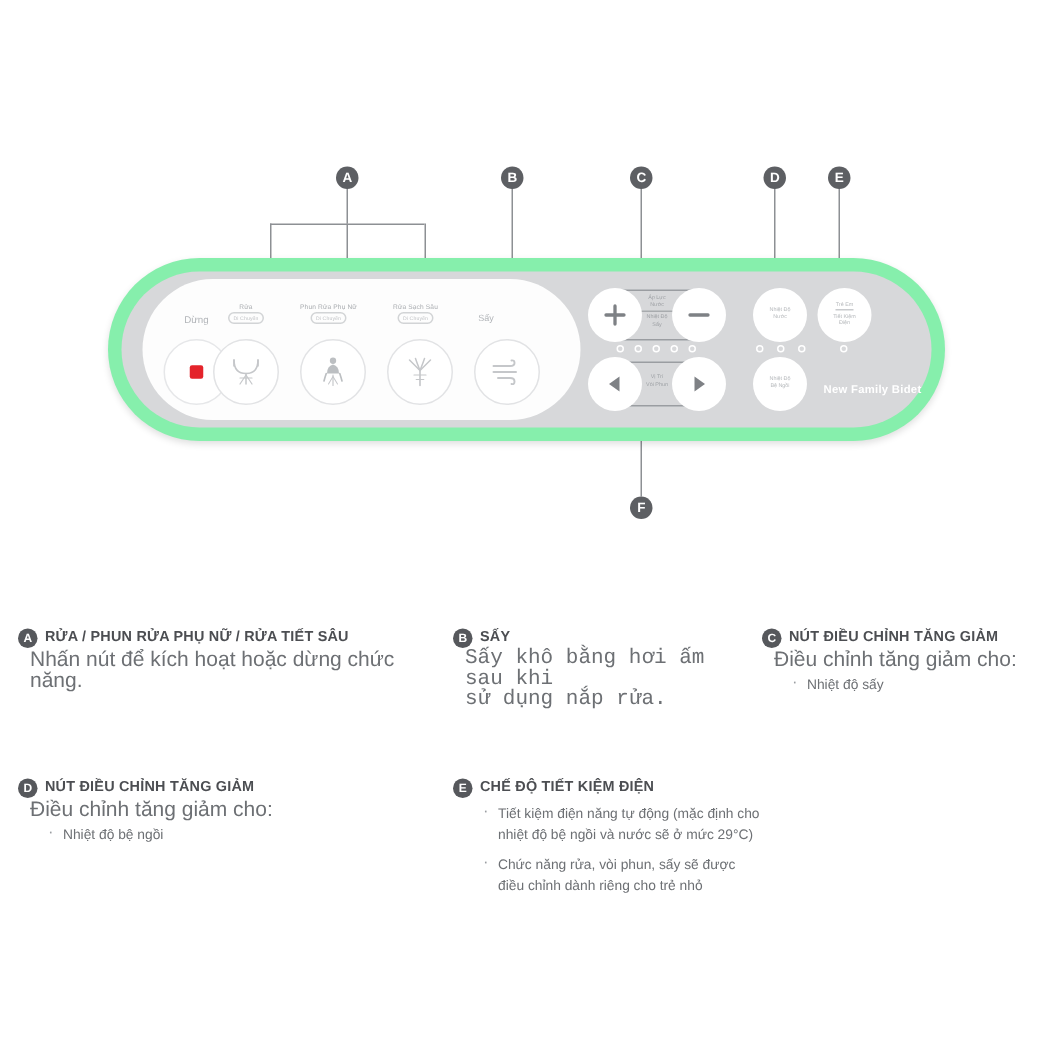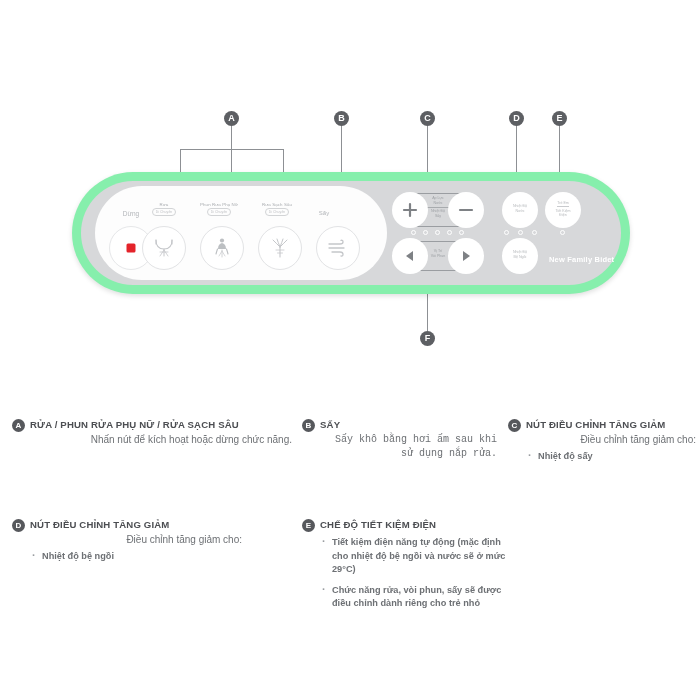--- a/index.html
+++ b/index.html
@@ -168,35 +168,33 @@
   .ltitle {
     margin-left: 18px;
     font-size: 9.6px;
     font-weight: bold;
     color: #4c4e52;
     letter-spacing: .15px;
     line-height: 14px;
   }
   .lbody {
     margin-left: 8px;
-    font-size: 10px;
+    font-size: 14px;
     color: #6d7074;
     line-height: 13.5px;
     margin-top: 1px;
-    text-align: right;
   }
   .lbul { margin-left: 18px; margin-top: 3px; }
   .lbul .row {
     font-size: 9.2px;
     color: #6d7074;
     line-height: 13.5px;
     padding-left: 12px;
     position: relative;
     margin-bottom: 4px;
-    font-weight: bold;
   }
   .lbul .row::before {
     content: "\00b7";
     position: absolute;
     left: 2px; top: -1px;
     color: #9a9da1;
     font-size: 11px;
   }
 </style>
 </head>
@@ -363,21 +361,21 @@
         </div>
       </div>
       <div class="dot" style="left:479px; top:49px;"></div>
 
       <div class="brand" style="left:468px; top:74px;">New Family Bidet</div>
     </div>
   </div>
 
   <div class="legend-item" style="left:12px; top:418px; width:280px;">
     <div class="lbadge">A</div>
-    <div class="ltitle">RỬA / PHUN RỬA PHỤ NỮ / RỬA SẠCH SÂU</div>
+    <div class="ltitle">RỬA / PHUN RỬA PHỤ NỮ / RỬA TIẾT SÂU</div>
     <div class="lbody">Nhấn nút để kích hoạt hoặc dừng chức năng.</div>
   </div>
 
   <div class="legend-item" style="left:302px; top:418px; width:195px;">
     <div class="lbadge">B</div>
     <div class="ltitle">SẤY</div>
     <div class="lbody" style="white-space:pre-line;font-family:Liberation Mono, monospace;">Sấy khô bằng hơi ấm sau khi
 sử dụng nắp rửa.</div>
   </div>
 

